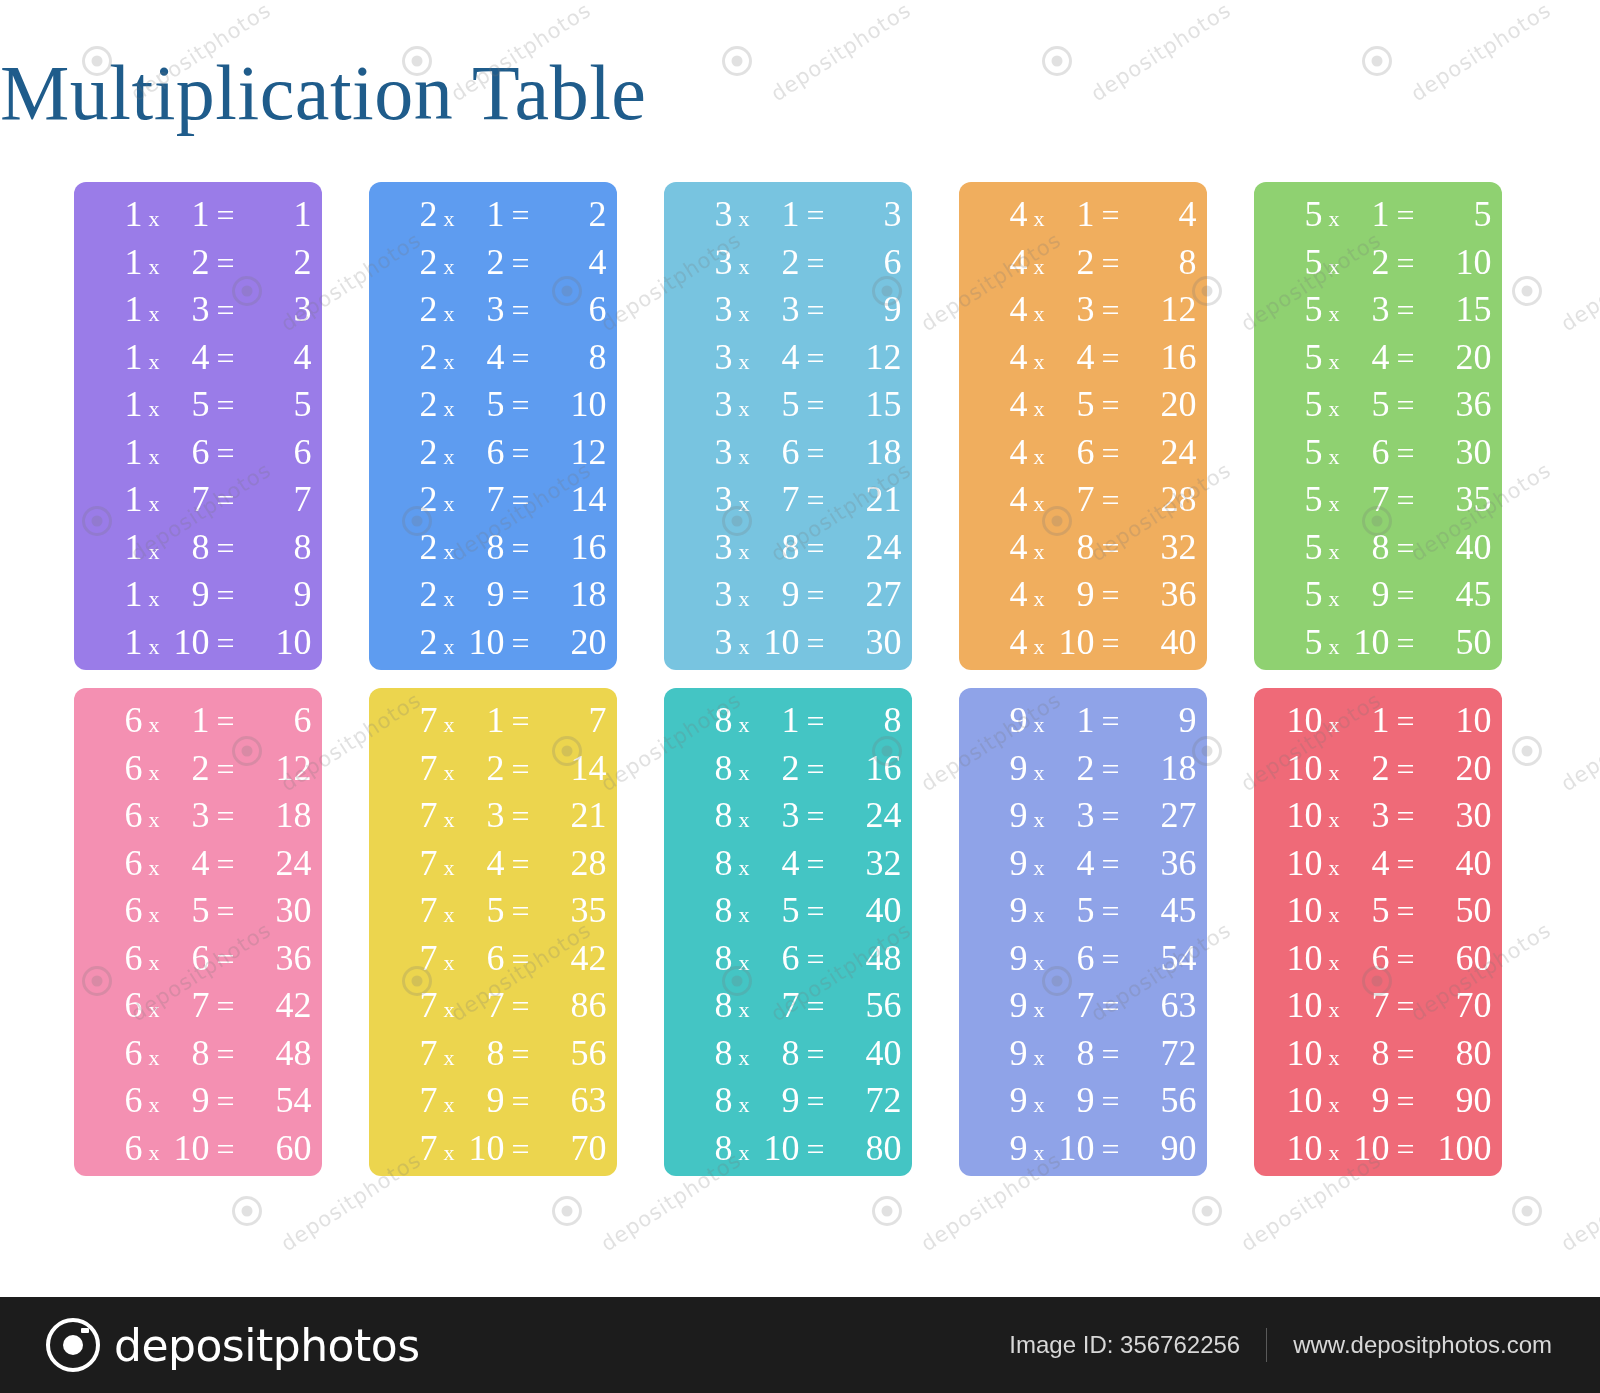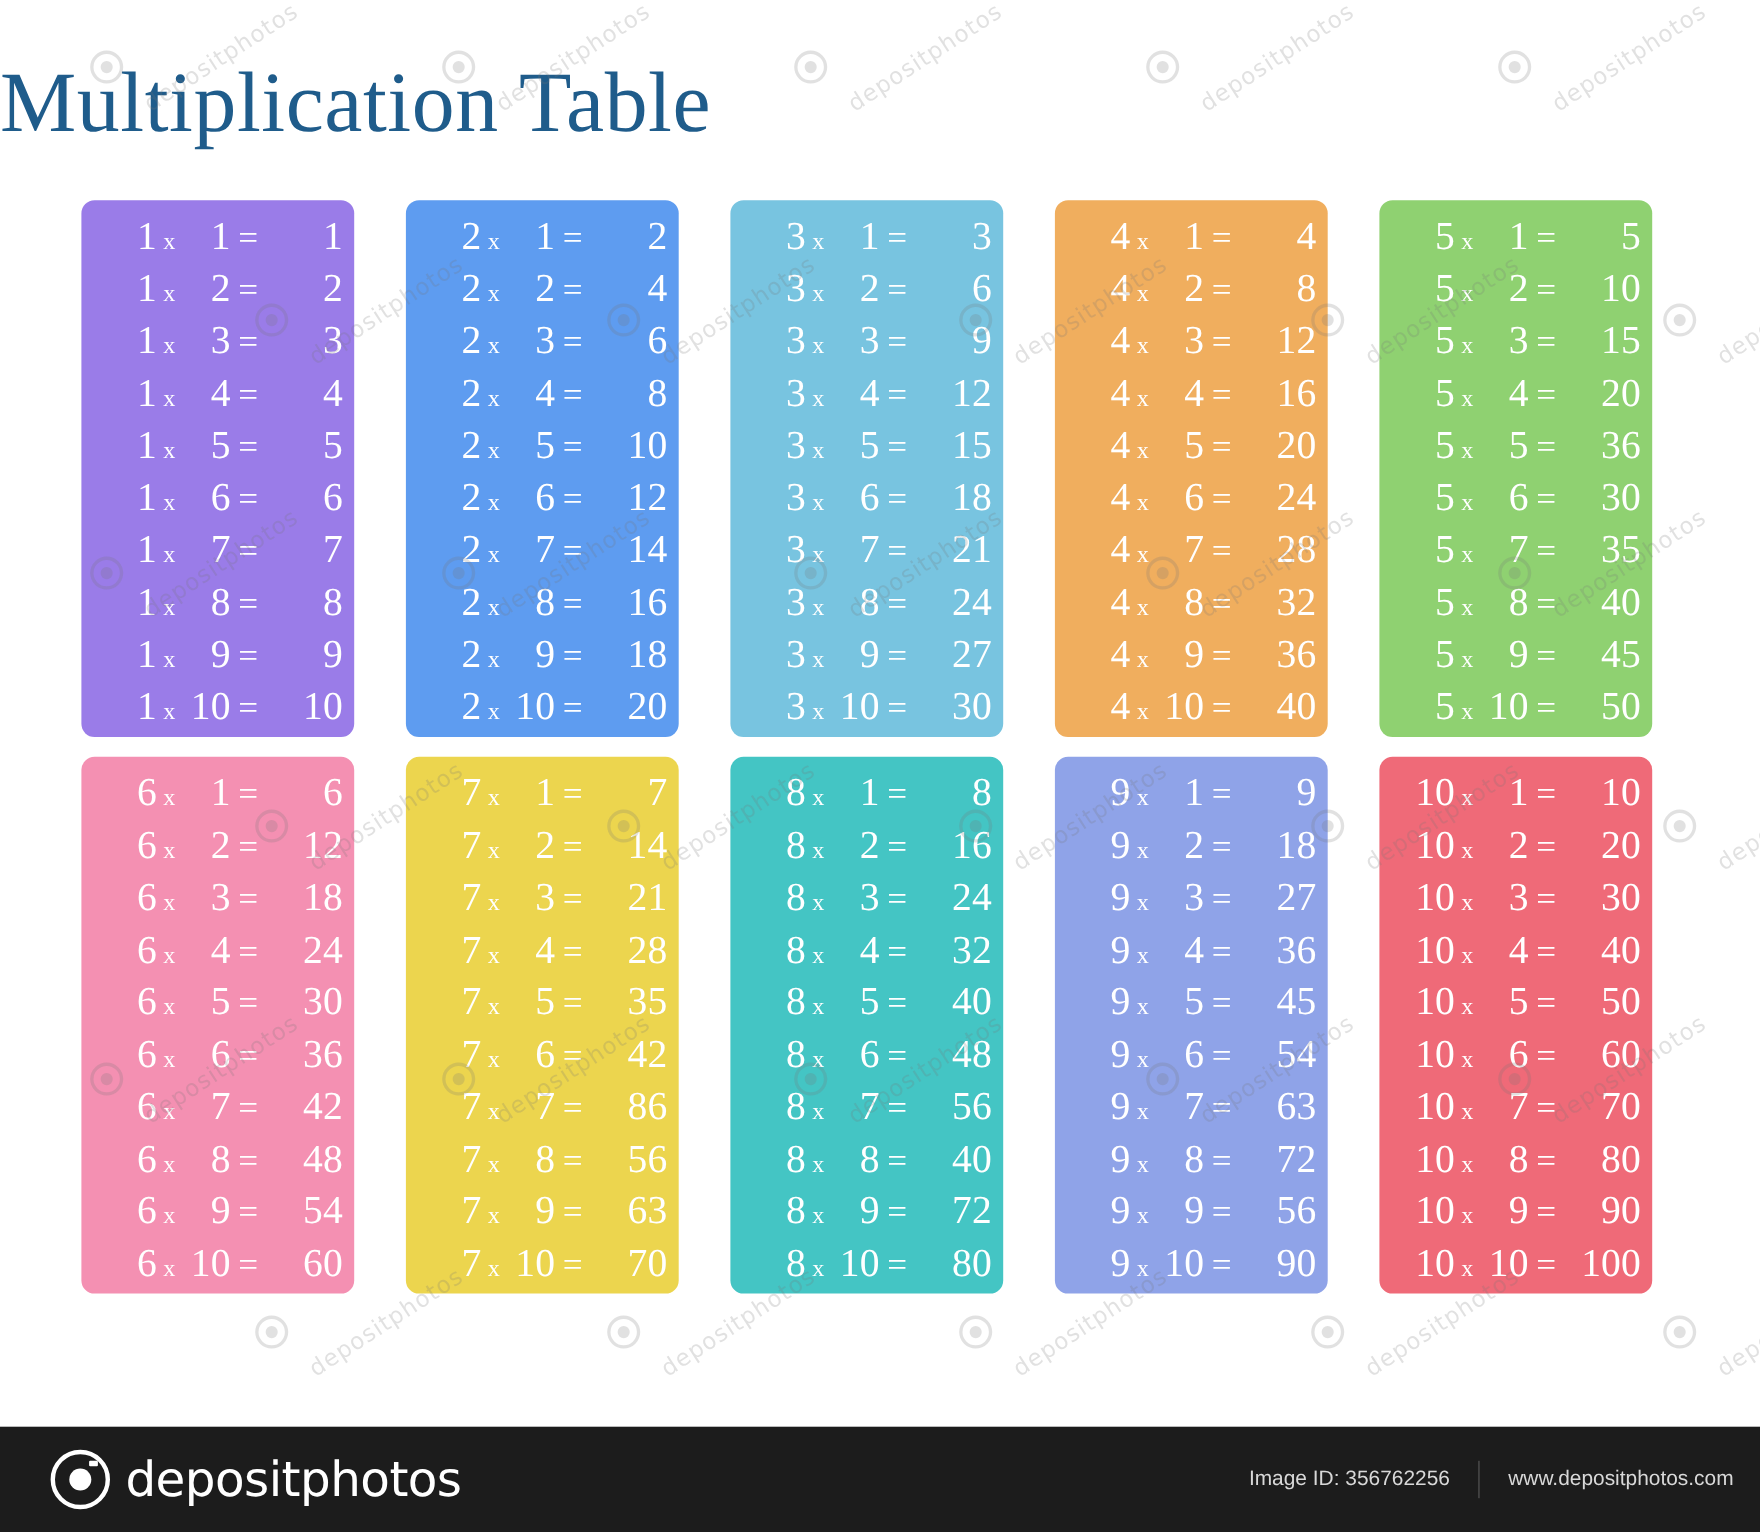--- a/index.html
+++ b/index.html
@@ -132,31 +132,31 @@
     font-size: 44px;
     margin-left: 14px;
     font-family: "DejaVu Sans", sans-serif;
     letter-spacing: -0.5px;
   }
   #footer-right {
     margin-left: auto;
     display: flex;
     align-items: center;
     color: #d8d8d8;
-    font-size: 19px;
+    font-size: 24px;
     font-family: "Liberation Sans", sans-serif;
   }
   #footer-right .sep {
     width: 1px;
     height: 34px;
     background: #5a5a5a;
     margin: 0 26px;
   }
   #image-id { white-space: nowrap; }
-  #site-url { white-space: nowrap; margin-right: 24px; }
+  #site-url { white-space: nowrap; margin-right: 48px; }
   #watermarks {
     position: absolute;
     inset: 0;
     pointer-events: none;
     overflow: hidden;
   }
   .wm-text {
     position: absolute;
     transform: rotate(-33deg);
     font-size: 21px;

